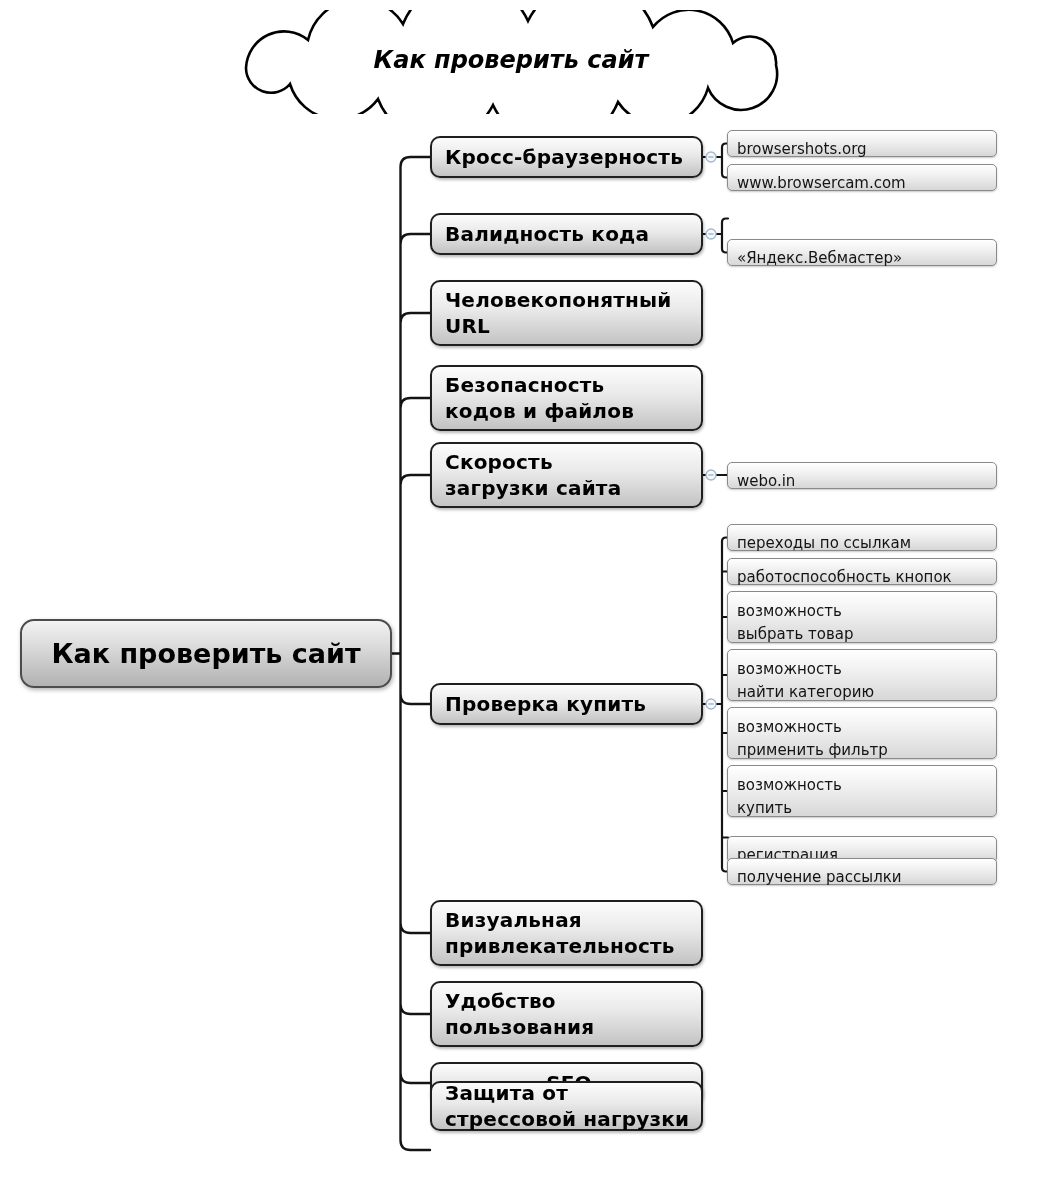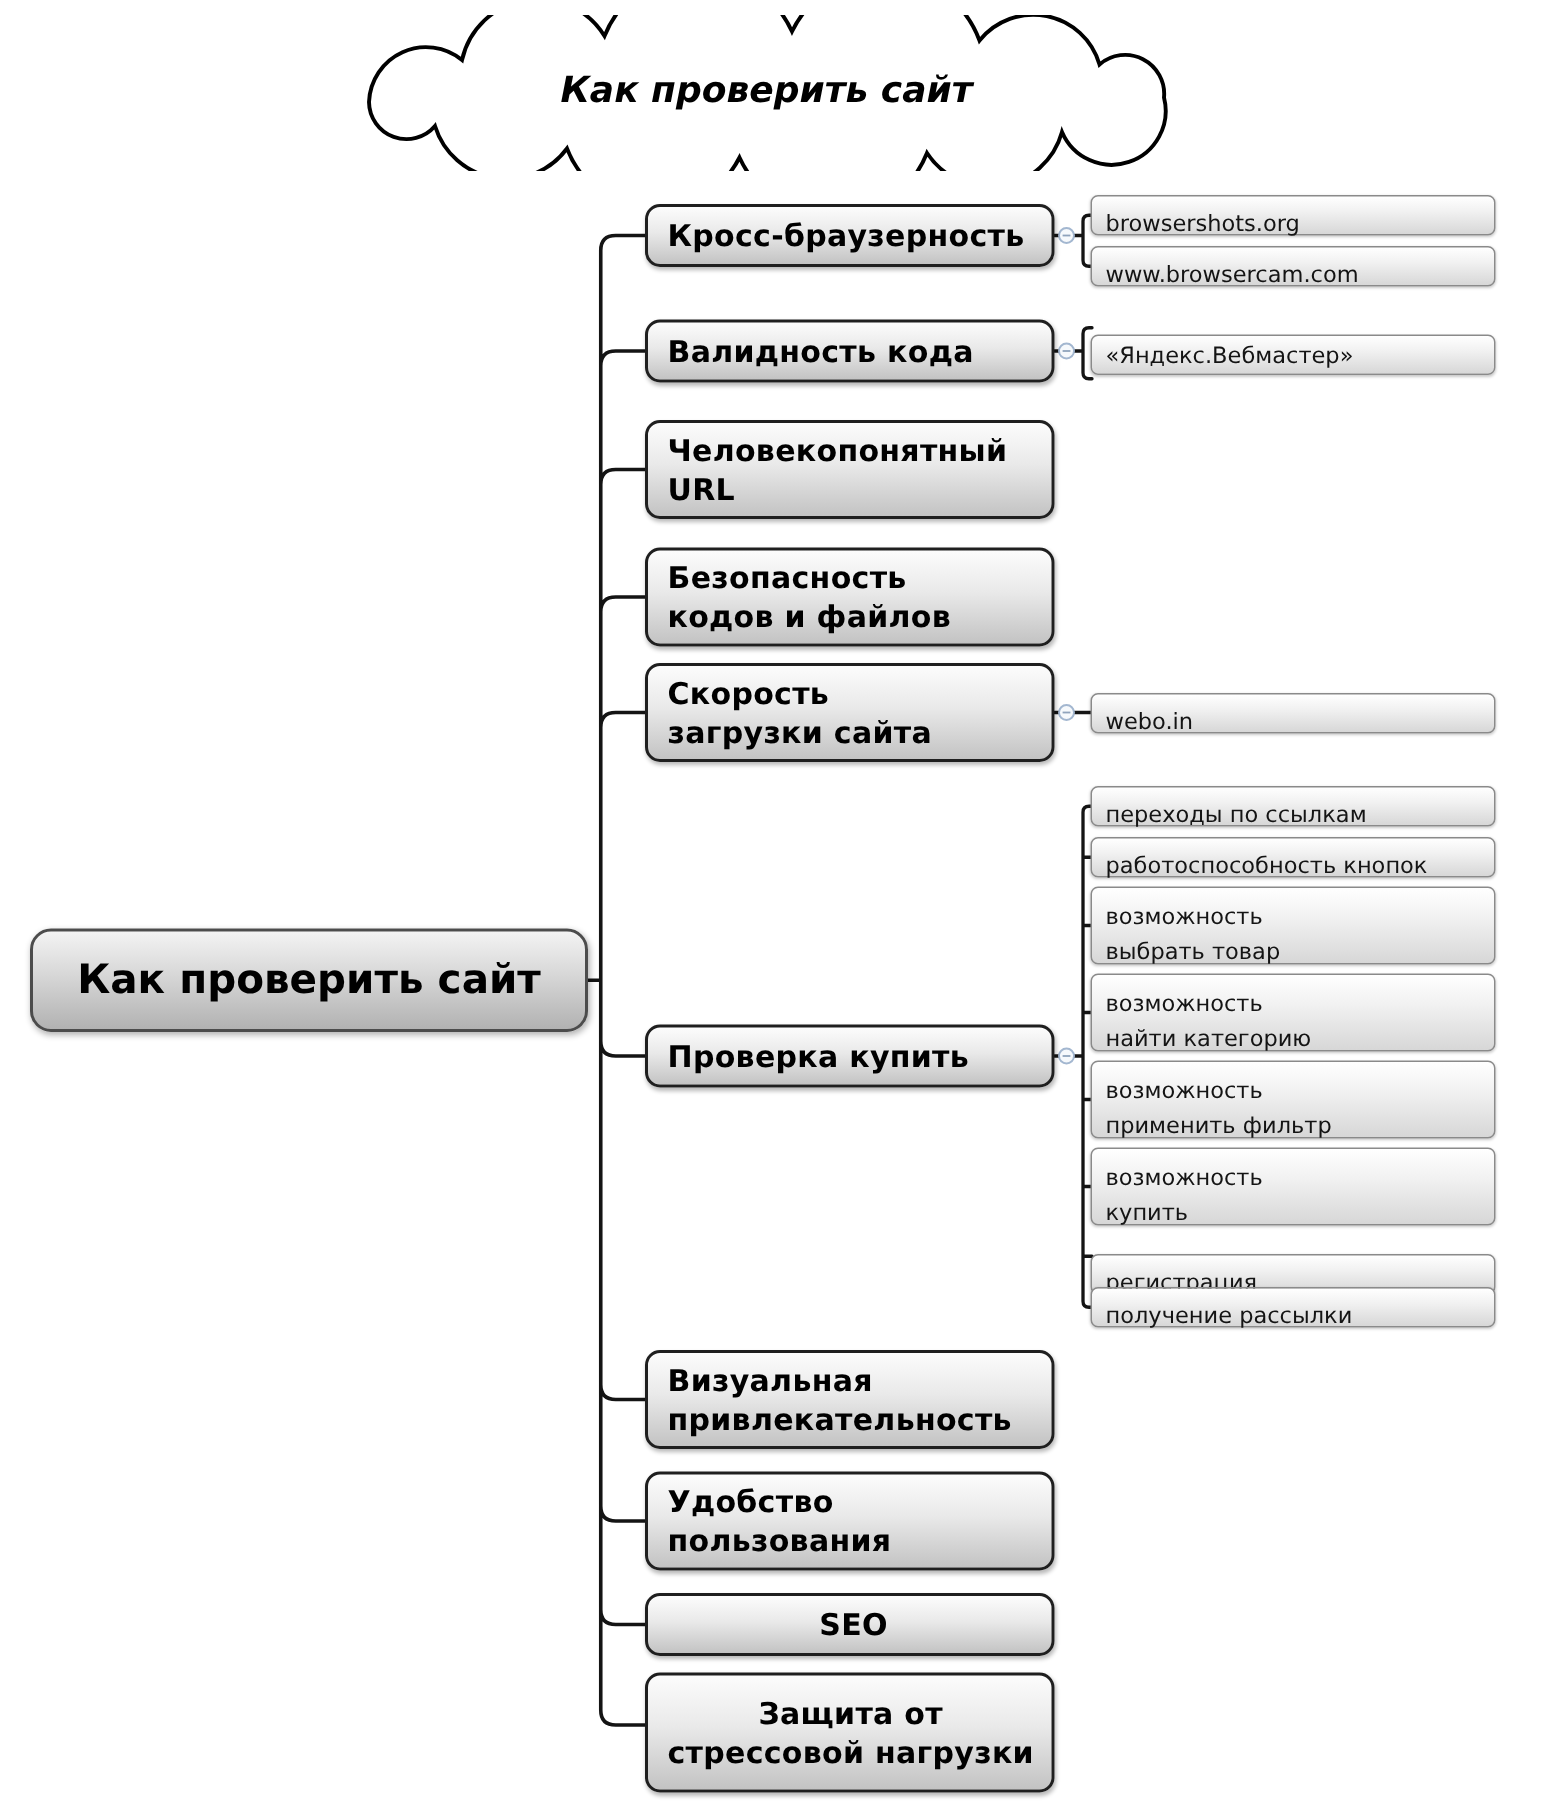--- a/index.html
+++ b/index.html
@@ -123,26 +123,26 @@
   <div class="node branch" style="top:365px;height:66px;"><span>Безопасность
 кодов и файлов</span></div>
   <div class="node branch" style="top:442px;height:66px;"><span>Скорость
 загрузки сайта</span></div>
   <div class="node branch" style="top:683px;height:42px;"><span>Проверка купить</span></div>
   <div class="node branch" style="top:900px;height:66px;"><span>Визуальная
 привлекательность</span></div>
   <div class="node branch" style="top:981px;height:66px;"><span>Удобство
 пользования</span></div>
   <div class="node branch" style="top:1062px;height:42px;justify-content:center;"><span>SEO</span></div>
-  <div class="node branch" style="top:1115px;height:80px;text-align:center;"><span>Защита от
+  <div class="node branch" style="top:1081px;height:50px;"><span>Защита от
 стрессовой нагрузки</span></div>
 
   <div class="node leaf" style="top:130px;"><span>browsershots.org</span></div>
   <div class="node leaf" style="top:164px;"><span>www.browsercam.com</span></div>
-  <div class="node leaf" style="top:223px;align-items:flex-end;"><span>«Яндекс.Вебмастер»</span></div>
+  <div class="node leaf" style="top:239px;"><span>«Яндекс.Вебмастер»</span></div>
   <div class="node leaf" style="top:462px;"><span>webo.in</span></div>
   <div class="node leaf" style="top:524px;"><span>переходы по ссылкам</span></div>
   <div class="node leaf" style="top:558px;"><span>работоспособность кнопок</span></div>
   <div class="node leaf tall" style="top:591px;"><span>возможность
 выбрать товар</span></div>
   <div class="node leaf tall" style="top:649px;"><span>возможность
 найти категорию</span></div>
   <div class="node leaf tall" style="top:707px;"><span>возможность
 применить фильтр</span></div>
   <div class="node leaf tall" style="top:765px;"><span>возможность

